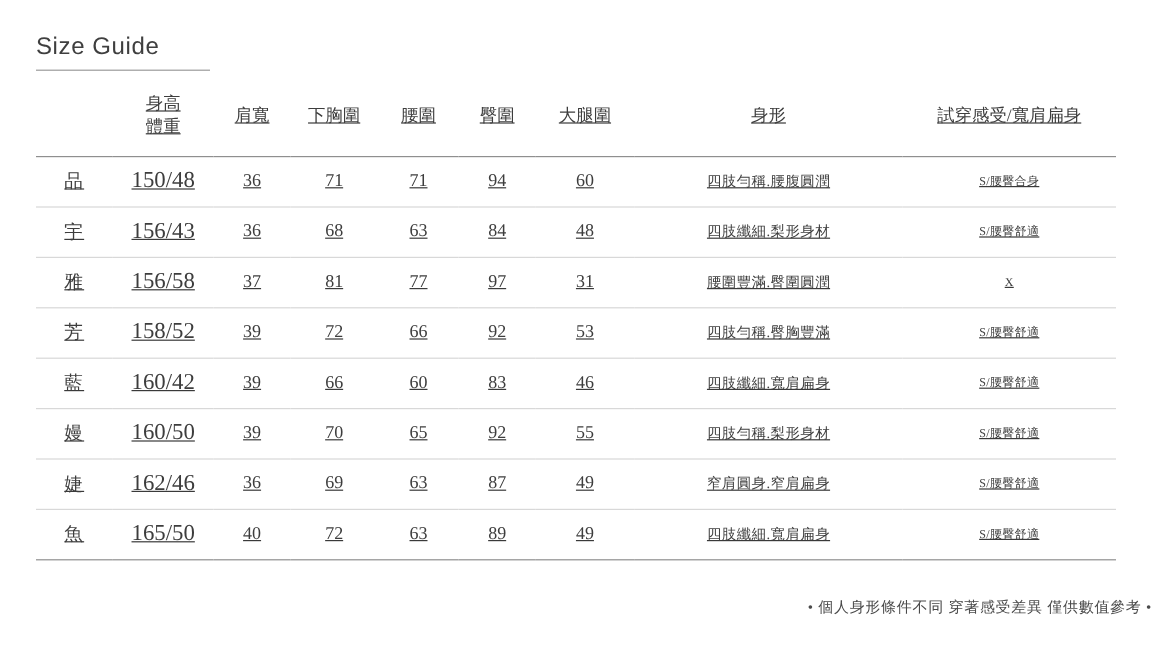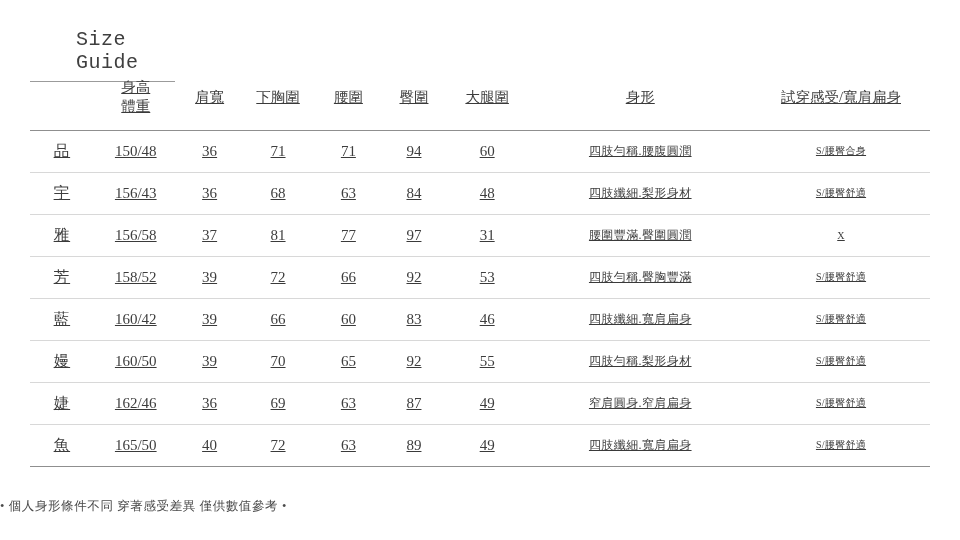--- a/index.html
+++ b/index.html
@@ -21,26 +21,25 @@
     box-sizing: border-box;
     padding: 0;
   }
   .title-wrap {
     position: absolute;
     left: 30px;
     top: 28px;
     width: 140px;
   }
   .title {
-    font-family: Liberation Mono, monospace;
+    font-family: Liberation Sans, sans-serif;
     font-size: 20px;
     letter-spacing: 0.5px;
     color: #3f3f3f;
     padding-bottom: 7px;
-    margin-left: 46px;
   }
   .title-rule {
     height: 1px;
     background: #9b9b9b;
     width: 145px;
   }
   table.size-table {
     position: absolute;
     left: 30px;
     top: 72px;
@@ -74,21 +73,21 @@
   tbody td {
     height: 41px;
     padding: 0 2px;
     font-size: 15px;
   }
   td.col-name {
     font-size: 15.5px;
     letter-spacing: 1px;
   }
   td.col-hw {
-    font-size: 15px;
+    font-size: 19px;
   }
   td.col-shape {
     font-size: 12px;
     letter-spacing: 0.4px;
   }
   td.col-fit {
     font-size: 10px;
     letter-spacing: 0.3px;
     color: #454545;
   }
@@ -101,21 +100,21 @@
   .w-hip    { width: 62px; }
   .w-thigh  { width: 82px; }
   .w-shape  { width: 230px; }
   .w-fit    { width: 182px; }
 
   .footnote {
     position: absolute;
     left: 0;
     right: 0;
     top: 498px;
-    text-align: left;
+    text-align: right;
     font-size: 12.5px;
     letter-spacing: 0.6px;
     color: #4a4a4a;
   }
   .hw-line { display: block; line-height: 1.3; }
 </style>
 </head>
 <body>
 
 <div class="page">

